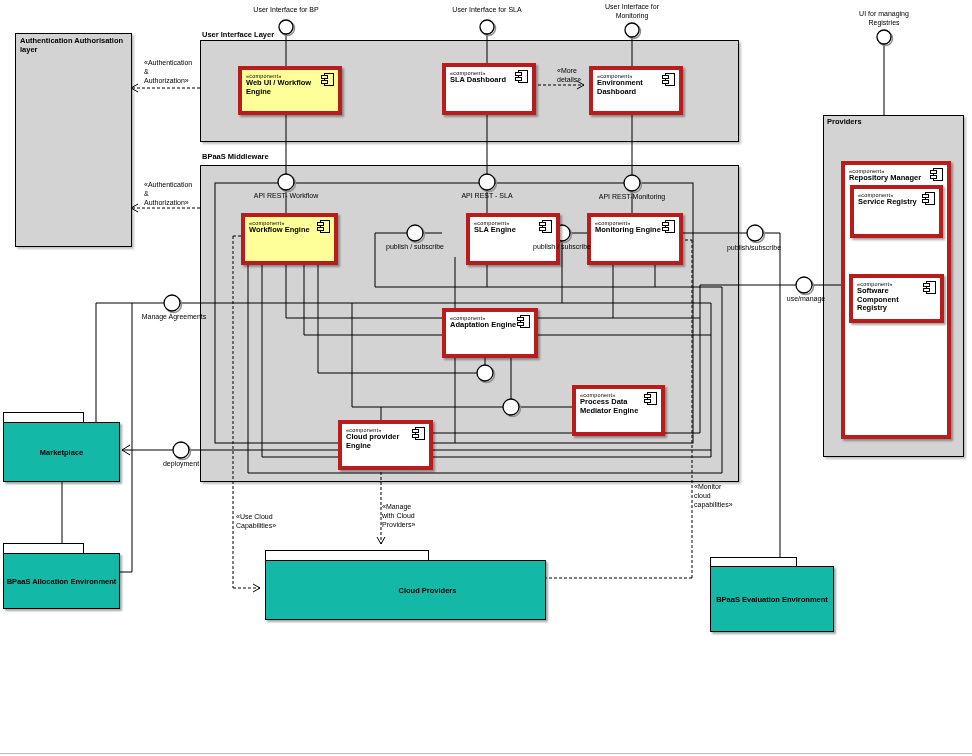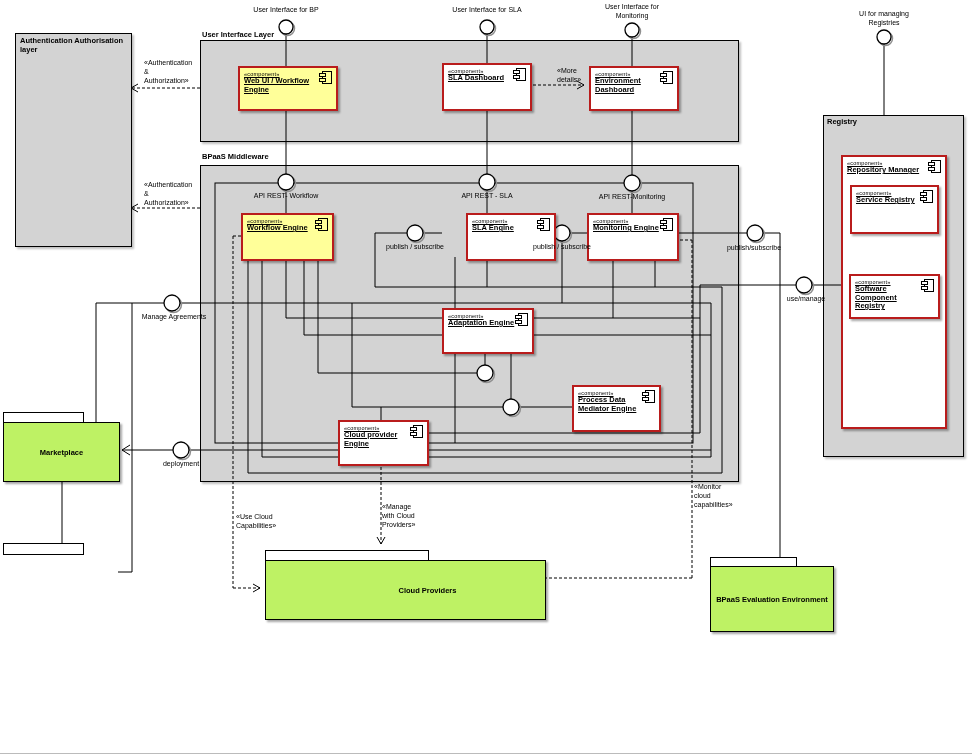--- a/index.html
+++ b/index.html
@@ -3,31 +3,31 @@
 <meta charset="utf-8">
 <style>
   html,body{margin:0;padding:0;background:#fff;}
   #canvas{position:relative;width:972px;height:756px;background:#fff;overflow:hidden;
           font-family:"Liberation Sans",sans-serif;color:#000;}
   
   .container{position:absolute;background:#d3d3d3;border:1px solid #000;z-index:1;box-shadow:2px 2px 2px rgba(0,0,0,.25);}
   .container-label{position:absolute;font-size:7.5px;font-weight:bold;z-index:4;white-space:nowrap;}
   .inside{padding:2px 0 0 3px;}
   
-  .comp{position:absolute;background:#fff;border:2px solid #b91c1c;z-index:3;box-shadow:2px 2px 2px rgba(0,0,0,.35);text-decoration:underline;}
+  .comp{position:absolute;background:#fff;border:4px solid #b91c1c;z-index:3;box-shadow:2px 2px 2px rgba(0,0,0,.35);}
   .comp.yellow{background:#ffff99;}
   .stereo{font-size:5.5px;line-height:6px;padding:3px 0 0 4px;letter-spacing:.2px;}
   .cname{font-size:7.5px;font-weight:bold;line-height:8.5px;padding:0 14px 0 4px;}
   .cicon{position:absolute;top:3px;right:4px;width:8px;height:11px;border:1px solid #000;background:#fff;}
   .cicon::before,.cicon::after{content:"";position:absolute;left:-4px;width:5px;height:2px;border:1px solid #000;background:#fff;}
   .cicon::before{top:1px;} .cicon::after{bottom:1px;}
   .yellow>.cicon,.yellow>.cicon::before,.yellow>.cicon::after{background:#ffff99;}
   
   .pkg-tab{position:absolute;background:#fff;border:1px solid #000;z-index:3;}
-  .pkg-body{position:absolute;background:#bef264;border:1px solid #000;z-index:3;box-shadow:2px 2px 2px rgba(0,0,0,.35);
+  .pkg-body{position:absolute;background:#14b8a6;border:1px solid #000;z-index:3;box-shadow:2px 2px 2px rgba(0,0,0,.35);
             display:flex;align-items:center;justify-content:center;}
   .pkg-label{font-size:7.5px;font-weight:bold;text-align:center;}
   
   .port-label{position:absolute;font-size:7px;text-align:center;transform:translateX(-50%);
               white-space:pre-line;z-index:4;line-height:8.5px;}
   .if-label{position:absolute;font-size:7px;text-align:center;transform:translateX(-50%);
             white-space:nowrap;z-index:4;}
   .note-label{position:absolute;font-size:7px;white-space:pre-line;line-height:9px;z-index:4;}
   svg.wires{position:absolute;left:0;top:0;z-index:2;}
   .bottom-edge{position:absolute;left:0;top:753px;width:972px;height:1px;background:#bbb;z-index:0;}
@@ -40,21 +40,21 @@
   <div class="container" style="left:15px;top:33px;width:115px;height:212px;"></div>
   <div class="container-label inside" style="left:17px;top:34px;width:110px;white-space:normal;">Authentication Authorisation layer</div>
 
   <div class="container" style="left:200px;top:40px;width:537px;height:100px;"></div>
   <div class="container-label" style="left:202px;top:30px;">User Interface Layer</div>
 
   <div class="container" style="left:200px;top:165px;width:537px;height:315px;"></div>
   <div class="container-label" style="left:202px;top:152px;">BPaaS Middleware</div>
 
   <div class="container" style="left:823px;top:115px;width:139px;height:340px;"></div>
-  <div class="container-label" style="left:827px;top:117px;">Registry</div>
+  <div class="container-label" style="left:827px;top:117px;">Providers</div>
 
   <svg class="wires" width="972" height="756">
     <g stroke="#000" stroke-width="1" fill="none">
 
       <path d="M286,34 V66"></path>
         <path d="M487,34 V63"></path>
         <path d="M632,37 V66"></path>
         <path d="M884,44 V115"></path>
 
       <path d="M286,107 V175"></path>
@@ -191,41 +191,44 @@
   <div class="comp" style="left:572px;top:385px;width:85px;height:43px;">
     <div class="stereo">«component»</div>
     <div class="cname">Process Data Mediator Engine</div>
     <span class="cicon"></span>
   </div>
   <div class="comp" style="left:338px;top:420px;width:87px;height:42px;">
     <div class="stereo">«component»</div>
     <div class="cname">Cloud provider Engine</div>
     <span class="cicon"></span>
   </div>
-  <div class="comp" style="left:841px;top:155px;width:102px;height:270px;">
+  <div class="comp" style="left:841px;top:161px;width:102px;height:270px;">
     <div class="stereo">«component»</div>
     <div class="cname">Repository Manager</div>
     <span class="cicon"></span>
   </div>
   <div class="comp" style="left:850px;top:185px;width:85px;height:45px;">
     <div class="stereo">«component»</div>
     <div class="cname">Service Registry</div>
     <span class="cicon"></span>
   </div>
   <div class="comp" style="left:849px;top:274px;width:87px;height:41px;">
     <div class="stereo">«component»</div>
     <div class="cname">Software Component Registry</div>
     <span class="cicon"></span>
   </div>
 
   <div class="pkg-tab" style="left:3px;top:412px;width:79px;height:10px;"></div>
   <div class="pkg-body" style="left:3px;top:422px;width:115px;height:58px;">
     <div class="pkg-label">Marketplace</div>
   </div>
   <div class="pkg-tab" style="left:3px;top:543px;width:79px;height:10px;"></div>
+  <div class="pkg-body" style="left:3px;top:553px;width:115px;height:54px;">
+    <div class="pkg-label">BPaaS Allocation Environment</div>
+  </div>
   <div class="pkg-tab" style="left:265px;top:550px;width:162px;height:10px;"></div>
   <div class="pkg-body" style="left:265px;top:560px;width:235px;height:58px;padding-left:44px;">
     <div class="pkg-label">Cloud Providers</div>
   </div>
   <div class="pkg-tab" style="left:710px;top:557px;width:85px;height:9px;"></div>
   <div class="pkg-body" style="left:710px;top:566px;width:122px;height:64px;">
     <div class="pkg-label">BPaaS Evaluation Environment</div>
   </div>
 
   <div class="if-label" style="left:286px;top:192px;">API REST- Workflow</div>

